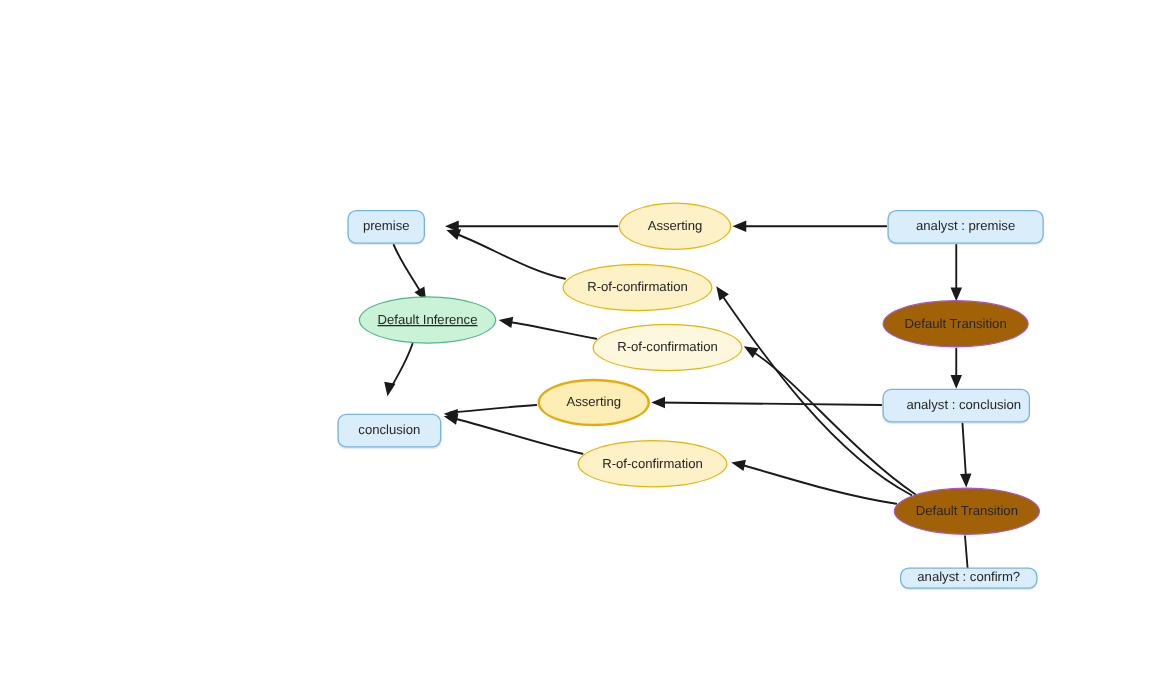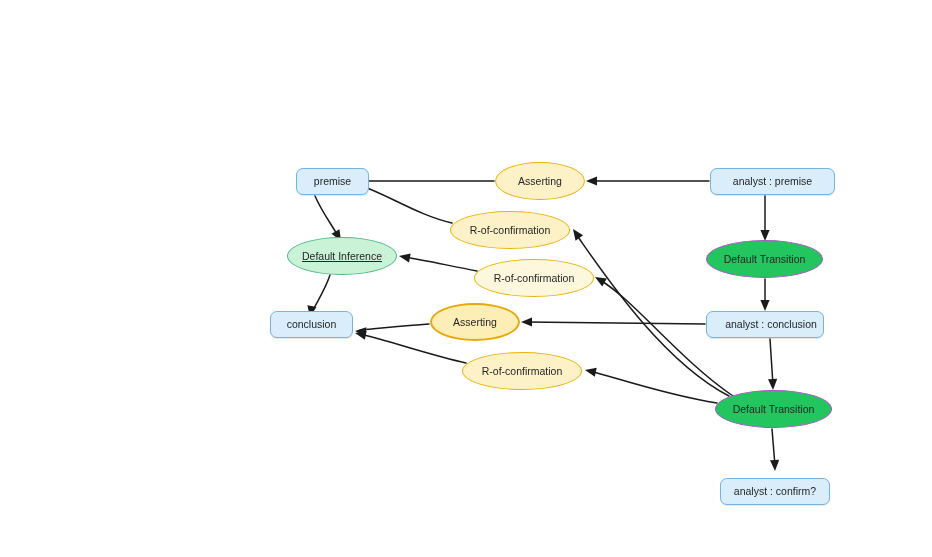--- a/index.html
+++ b/index.html
@@ -63,21 +63,21 @@
   }
   .node.ellipse.yellow-pale {
     background: #fdf7dd;
     border: 1.6px solid #eab308;
   }
   .node.ellipse.yellow.selected {
     background: #fdeeb6;
     border: 2.6px solid #e8a90b;
   }
   .node.ellipse.purple {
-    background: #22c55e;
+    background: #a16207;
     border: 1.4px solid #a855c7;
   }
   .node-label {
     display: block;
     pointer-events: none;
   }
 </style>
 </head>
 <body>
 
@@ -144,21 +144,21 @@
         <path d="M 770,339 L 773,385" fill="none" stroke="#1a1a1a" stroke-width="1.5" stroke-linecap="round"></path>
         <polygon points="0,0 -11,4.6 -11,-4.6" fill="#1a1a1a" transform="translate(773,390) rotate(88)"></polygon>
       </g>
       <g>
         <path d="M 772,429 L 775,466" fill="none" stroke="#1a1a1a" stroke-width="1.5" stroke-linecap="round"></path>
         <polygon points="0,0 -11,4.6 -11,-4.6" fill="#1a1a1a" transform="translate(775,471) rotate(88)"></polygon>
       </g>
     </svg>
 
   <div id="node-layer">
-      <div class="node box" style="left: 296px; top: 168px; width: 73px; height: 27px;">
+      <div class="node box" style="left: 278px; top: 168px; width: 62px; height: 27px;">
         <span class="node-label">premise</span>
       </div>
       <div class="node ellipse yellow" style="left: 495px; top: 162px; width: 90px; height: 38px;">
         <span class="node-label">Asserting</span>
       </div>
       <div class="node box" style="left: 710px; top: 168px; width: 125px; height: 27px;">
         <span class="node-label">analyst : premise</span>
       </div>
       <div class="node ellipse yellow" style="left: 450px; top: 211px; width: 120px; height: 38px;">
         <span class="node-label">R-of-confirmation</span>
@@ -168,30 +168,30 @@
       </div>
       <div class="node ellipse purple" style="left: 706px; top: 240px; width: 117px; height: 38px;">
         <span class="node-label">Default Transition</span>
       </div>
       <div class="node ellipse yellow-pale" style="left: 474px; top: 259px; width: 120px; height: 38px;">
         <span class="node-label">R-of-confirmation</span>
       </div>
       <div class="node ellipse yellow selected" style="left: 430px; top: 303px; width: 90px; height: 38px;">
         <span class="node-label">Asserting</span>
       </div>
-      <div class="node box" style="left: 270px; top: 311px; width: 83px; height: 27px;">
+      <div class="node box" style="left: 270px; top: 331px; width: 83px; height: 27px;">
         <span class="node-label">conclusion</span>
       </div>
       <div class="node box" style="left: 706px; top: 311px; width: 118px; height: 27px; padding-left: 12px;">
         <span class="node-label">analyst : conclusion</span>
       </div>
       <div class="node ellipse yellow" style="left: 462px; top: 352px; width: 120px; height: 38px;">
         <span class="node-label">R-of-confirmation</span>
       </div>
       <div class="node ellipse purple" style="left: 715px; top: 390px; width: 117px; height: 38px;">
         <span class="node-label">Default Transition</span>
       </div>
-      <div class="node box" style="left: 720px; top: 478px; width: 110px; height: 27px;">
+      <div class="node box" style="left: 720px; top: 454px; width: 110px; height: 17px;">
         <span class="node-label">analyst : confirm?</span>
       </div>
     </div>
 
 </div>
 
 </body></html>

